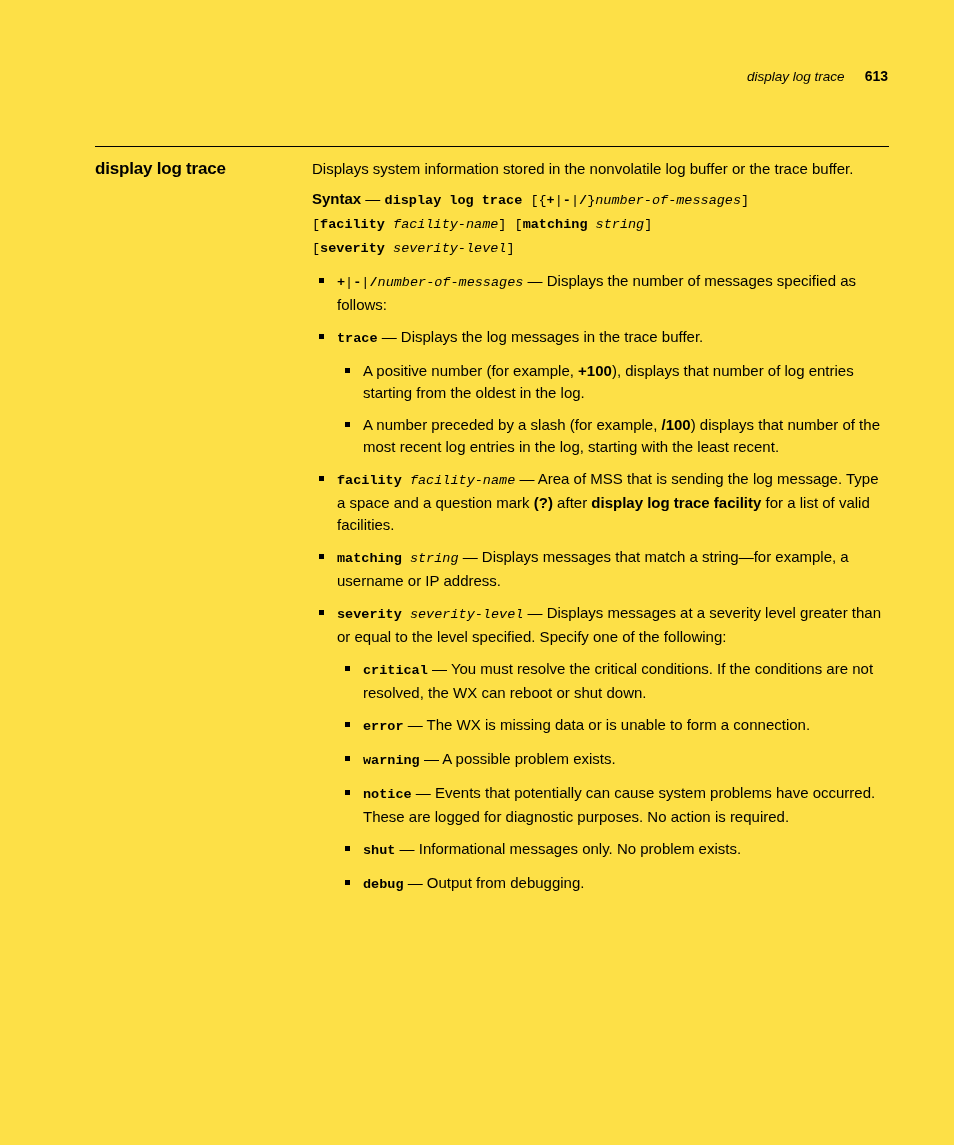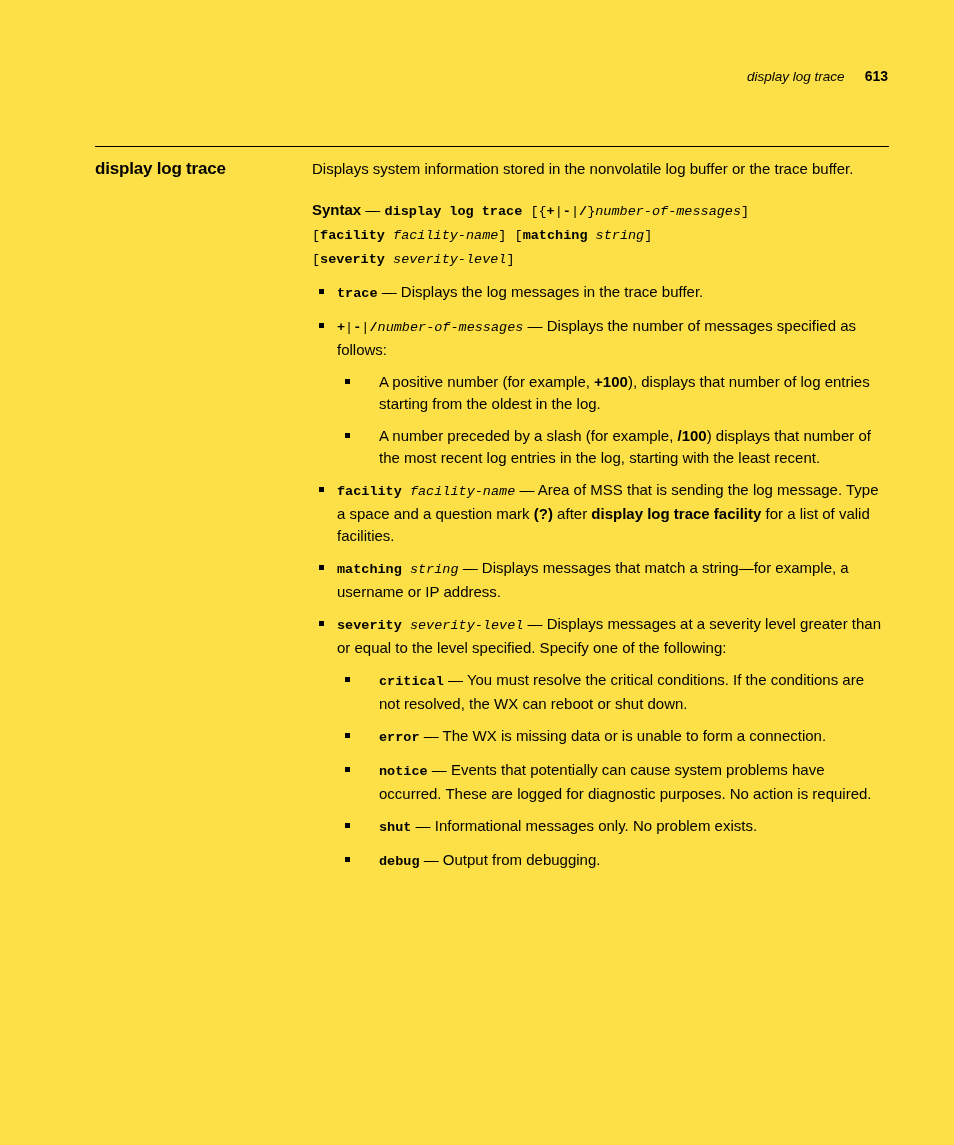--- a/index.html
+++ b/index.html
@@ -34,33 +34,33 @@
     position: absolute;
     top: 158px;
     left: 95px;
     right: 66px;
     display: flex;
     align-items: flex-start;
   }
   .left-col { width: 217px; flex: none; padding-top: 1px; }
   .section-title { font-weight: bold; font-size: 17px; letter-spacing: -0.2px; }
   .right-col { flex: 1; font-size: 15px; line-height: 22px; }
-  .intro { margin-bottom: 19px; }
+  .intro { margin-bottom: 8px; }
   .syntax { white-space: pre-wrap; margin-bottom: 4px; }
   .r-p { }
   .r-b { font-weight: bold; }
   .r-k, .r-kb, .r-ki {
     font-family: "Liberation Mono", "DejaVu Sans Mono", monospace;
     font-size: 13.5px;
   }
   .r-kb { font-weight: bold; }
   .r-ki { font-style: italic; }
   .li { display: flex; margin-top: 10px; }
   .li.level-1 { padding-left: 7px; }
-  .li.level-2 { padding-left: 33px; gap: 16px; }
+  .li.level-2 { padding-left: 33px; }
   .bullet {
     flex: none;
     width: 5px;
     height: 5px;
     background: #000;
     margin-top: 8px;
     margin-right: 13px;
   }
   .li-body { flex: 1; }
 </style>
@@ -81,25 +81,25 @@
       <div class="section-title">display log trace</div>
     </div>
     <div class="right-col">
       <p class="intro">Displays system information stored in the nonvolatile log buffer or the trace buffer.</p>
       <div class="syntax"><span class="r-b">Syntax</span><span class="r-p"> — </span><span class="r-kb">display log trace</span><span class="r-k"> [{</span><span class="r-kb">+</span><span class="r-k">|</span><span class="r-kb">-</span><span class="r-k">|</span><span class="r-kb">/</span><span class="r-k">}</span><span class="r-ki">number-of-messages</span><span class="r-k">]</span><span class="r-k">
 </span><span class="r-k">[</span><span class="r-kb">facility</span><span class="r-k"> </span><span class="r-ki">facility-name</span><span class="r-k">] [</span><span class="r-kb">matching</span><span class="r-k"> </span><span class="r-ki">string</span><span class="r-k">]</span><span class="r-k">
 </span><span class="r-k">[</span><span class="r-kb">severity</span><span class="r-k"> </span><span class="r-ki">severity-level</span><span class="r-k">]</span></div>
       <div>
           <div class="li level-1">
             <span class="bullet"></span>
-            <div class="li-body"><span class="r-kb">trace</span><span class="r-p"> — Displays the log messages in the trace buffer.</span></div>
+            <div class="li-body"><span class="r-kb">+</span><span class="r-k">|</span><span class="r-kb">-</span><span class="r-k">|</span><span class="r-kb">/</span><span class="r-ki">number-of-messages</span><span class="r-p"> — Displays the number of messages specified as follows:</span></div>
           </div>
           <div class="li level-1">
             <span class="bullet"></span>
-            <div class="li-body"><span class="r-kb">+</span><span class="r-k">|</span><span class="r-kb">-</span><span class="r-k">|</span><span class="r-kb">/</span><span class="r-ki">number-of-messages</span><span class="r-p"> — Displays the number of messages specified as follows:</span></div>
+            <div class="li-body"><span class="r-kb">trace</span><span class="r-p"> — Displays the log messages in the trace buffer.</span></div>
           </div>
           <div class="li level-2">
             <span class="bullet"></span>
             <div class="li-body"><span class="r-p">A positive number (for example, </span><span class="r-b">+100</span><span class="r-p">), displays that number of log entries starting from the oldest in the log.</span></div>
           </div>
           <div class="li level-2">
             <span class="bullet"></span>
             <div class="li-body"><span class="r-p">A number preceded by a slash (for example, </span><span class="r-b">/100</span><span class="r-p">) displays that number of the most recent log entries in the log, starting with the least recent.</span></div>
           </div>
           <div class="li level-1">
@@ -117,20 +117,24 @@
           <div class="li level-2">
             <span class="bullet"></span>
             <div class="li-body"><span class="r-kb">critical</span><span class="r-p"> — You must resolve the critical conditions. If the conditions are not resolved, the WX can reboot or shut down.</span></div>
           </div>
           <div class="li level-2">
             <span class="bullet"></span>
             <div class="li-body"><span class="r-kb">error</span><span class="r-p"> — The WX is missing data or is unable to form a connection.</span></div>
           </div>
           <div class="li level-2">
             <span class="bullet"></span>
+            <div class="li-body"><span class="r-kb">warning</span><span class="r-p"> — A possible problem exists.</span></div>
+          </div>
+          <div class="li level-2">
+            <span class="bullet"></span>
             <div class="li-body"><span class="r-kb">notice</span><span class="r-p"> — Events that potentially can cause system problems have occurred. These are logged for diagnostic purposes. No action is required.</span></div>
           </div>
           <div class="li level-2">
             <span class="bullet"></span>
             <div class="li-body"><span class="r-kb">shut</span><span class="r-p"> — Informational messages only. No problem exists.</span></div>
           </div>
           <div class="li level-2">
             <span class="bullet"></span>
             <div class="li-body"><span class="r-kb">debug</span><span class="r-p"> — Output from debugging.</span></div>
           </div>

